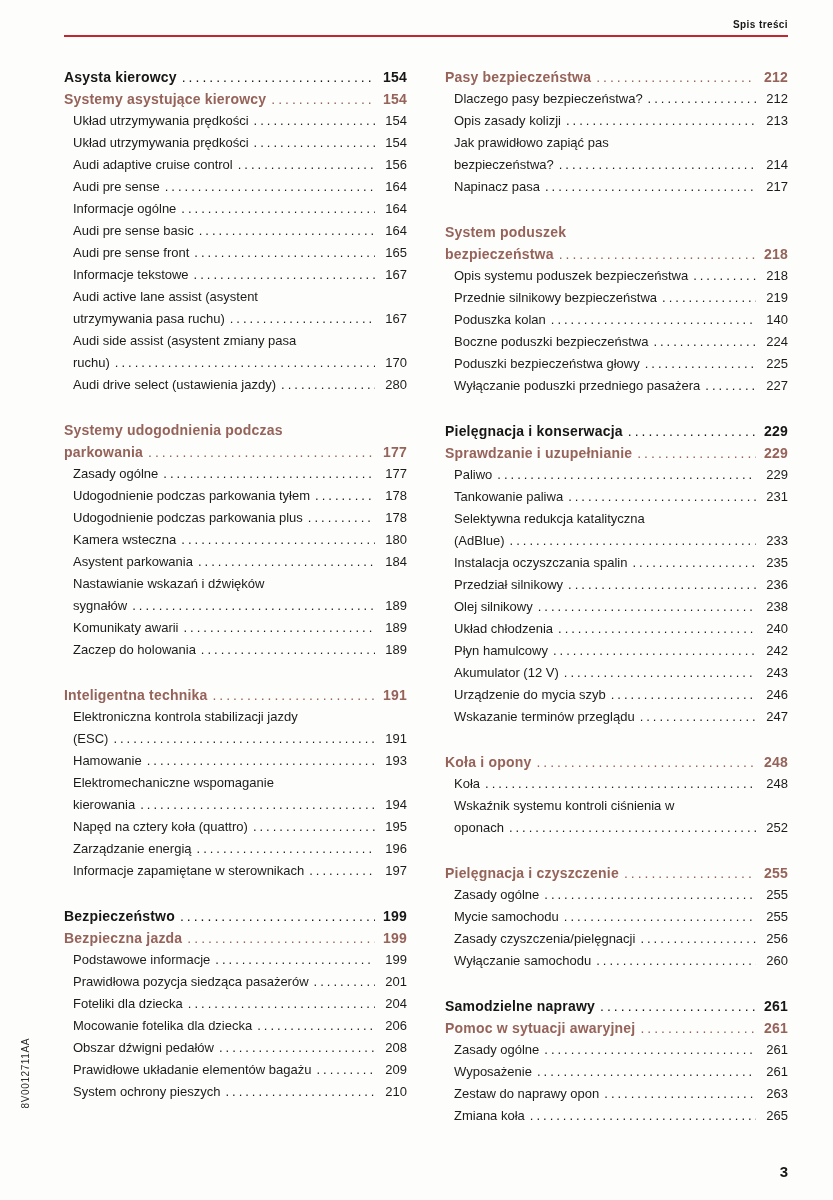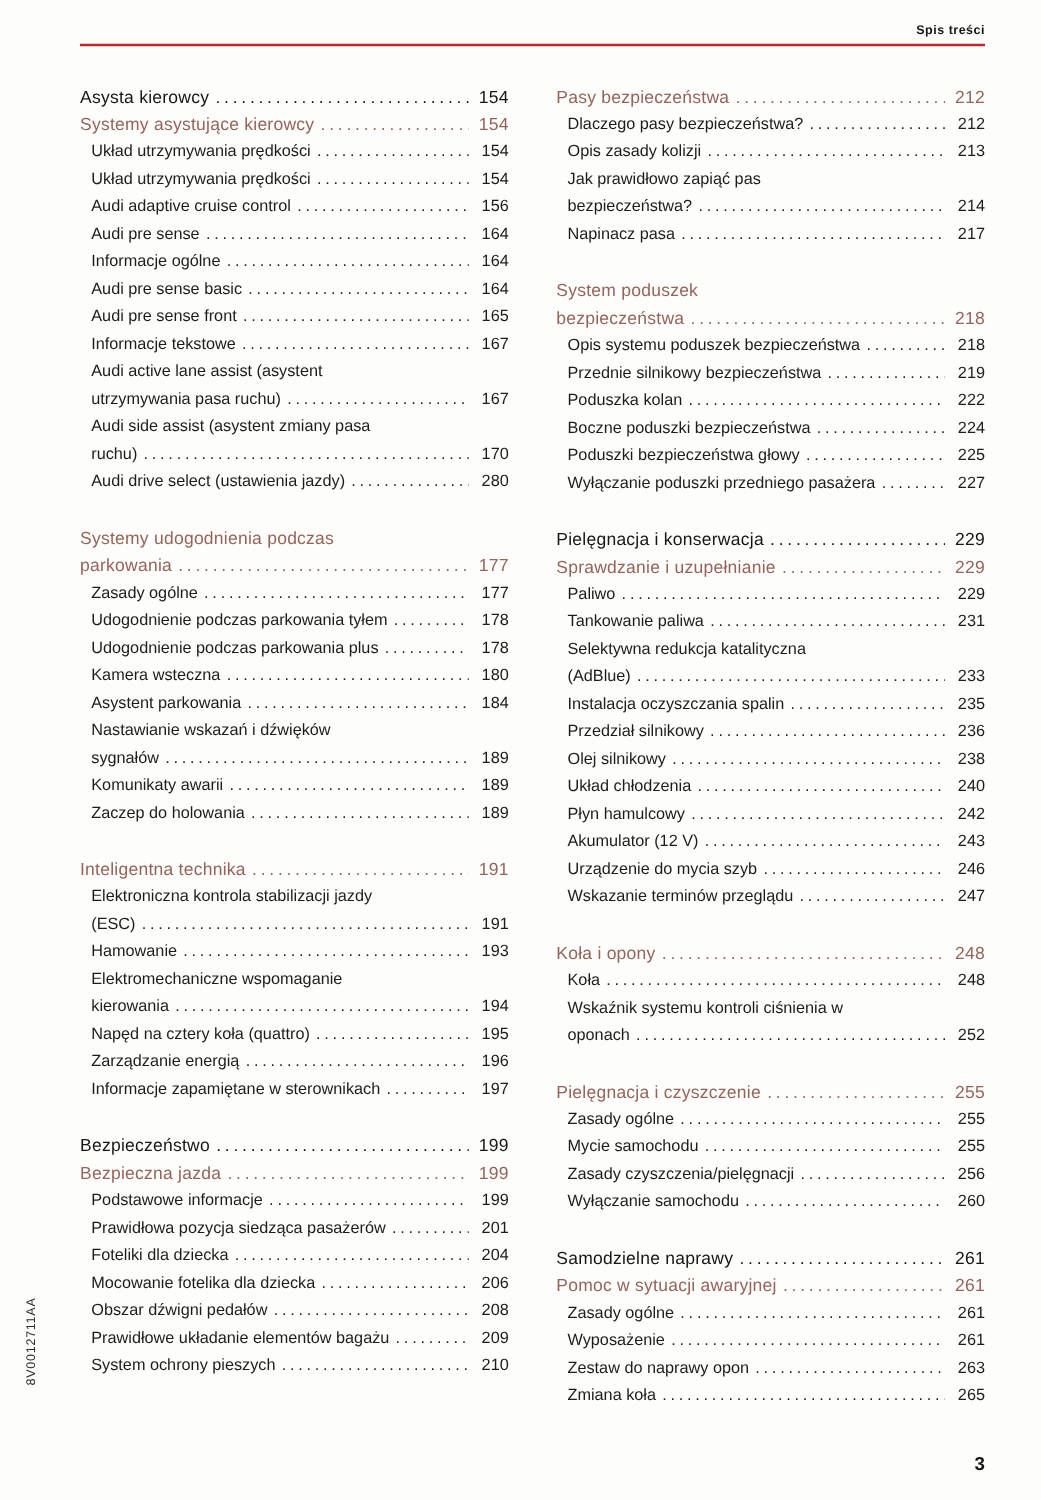--- a/index.html
+++ b/index.html
@@ -33,21 +33,21 @@
   .toc-section { margin-bottom: 23px; }
 
   .toc-row {
     display: flex;
     align-items: baseline;
     line-height: 22px;
     font-size: 13px;
   }
   .toc-row.part,
   .toc-row.chapter {
-    font-weight: normal;
+    font-weight: bold;
     font-size: 14px;
     letter-spacing: 0.2px;
   }
   .toc-row.part { color: #161616; }
   .toc-row.chapter { color: var(--chapter); }
   .toc-row.item { padding-left: 9px; }
 
   .toc-label { white-space: nowrap; }
   .toc-dots {
     flex: 1;
@@ -356,21 +356,21 @@
             <span class="toc-page">218</span>
           </div>
           <div class="toc-row item">
             <span class="toc-label">Przednie silnikowy bezpieczeństwa</span>
             <span class="toc-dots"></span>
             <span class="toc-page">219</span>
           </div>
           <div class="toc-row item">
             <span class="toc-label">Poduszka kolan</span>
             <span class="toc-dots"></span>
-            <span class="toc-page">222</span>
+            <span class="toc-page">140</span>
           </div>
           <div class="toc-row item">
             <span class="toc-label">Boczne poduszki bezpieczeństwa</span>
             <span class="toc-dots"></span>
             <span class="toc-page">224</span>
           </div>
           <div class="toc-row item">
             <span class="toc-label">Poduszki bezpieczeństwa głowy</span>
             <span class="toc-dots"></span>
             <span class="toc-page">225</span>

